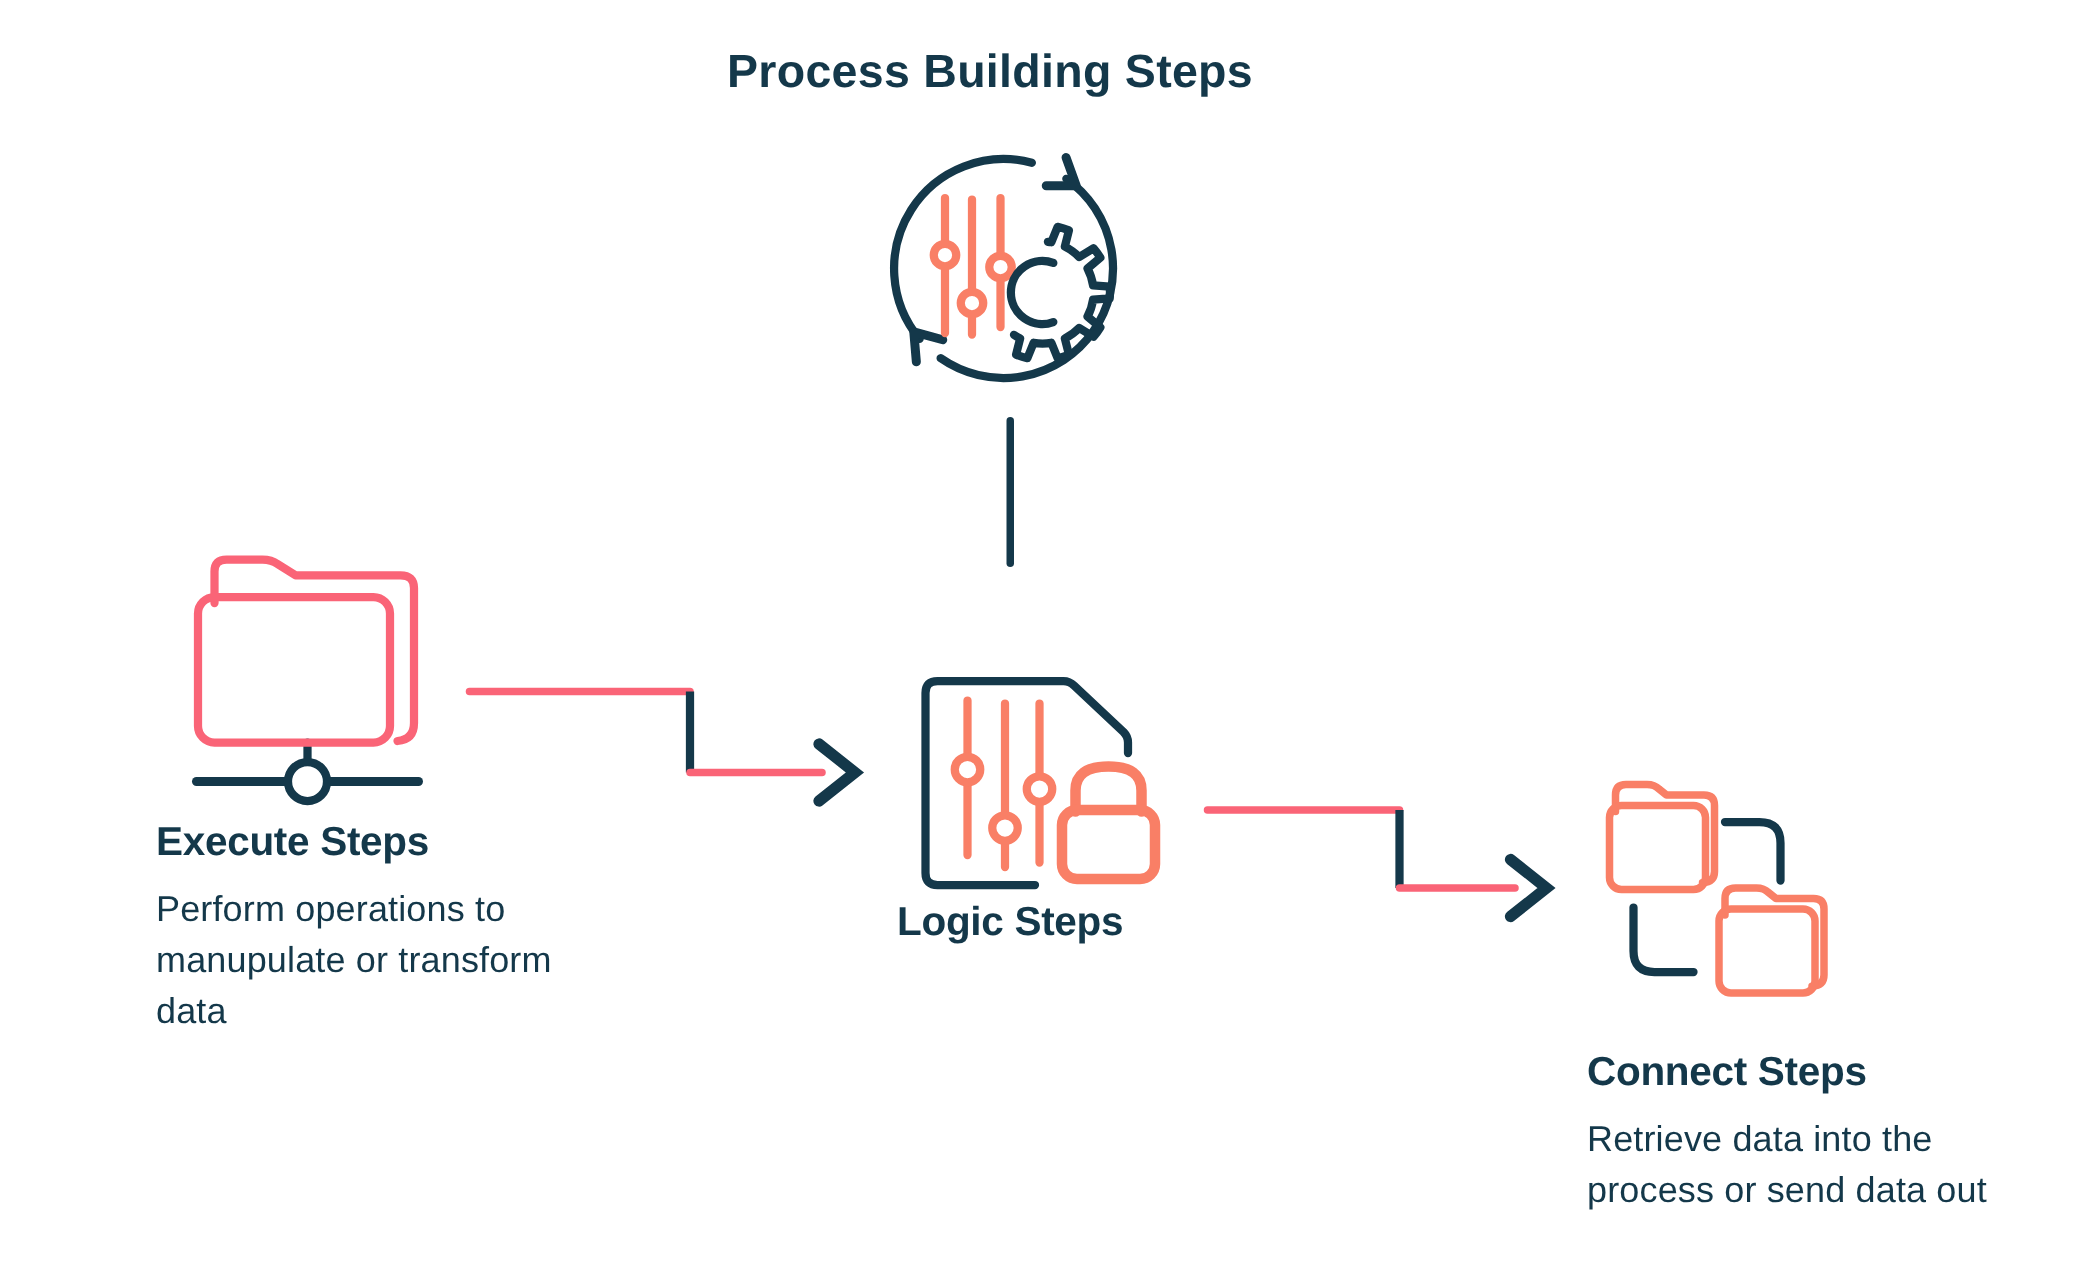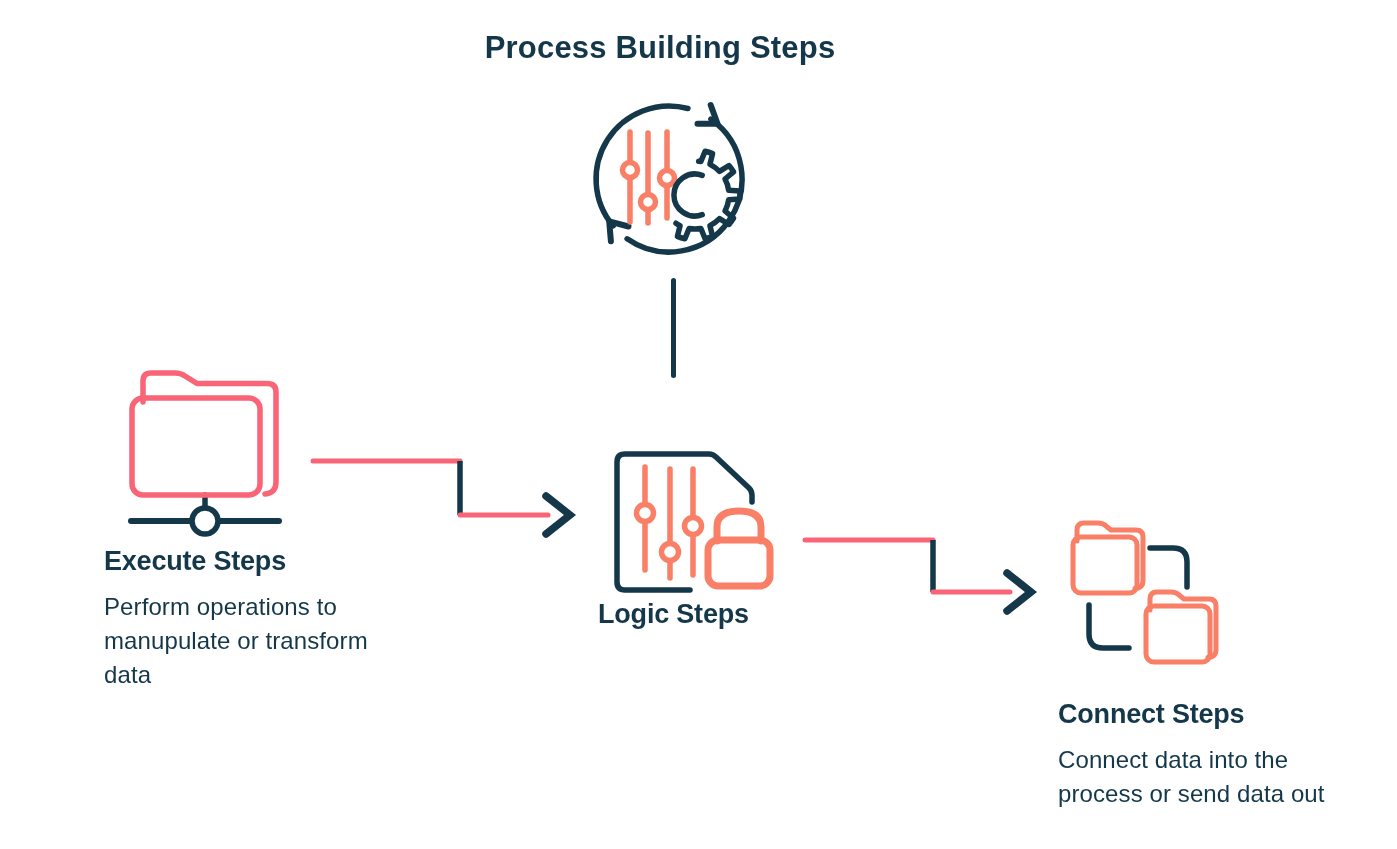--- a/index.html
+++ b/index.html
@@ -131,16 +131,16 @@
     <h2>Execute Steps</h2>
     <p>Perform operations to manupulate or transform data</p>
   </div>
 
   <div class="step" style="left:598px;top:599px;width:255px;">
     <h2>Logic Steps</h2>
   </div>
 
   <div class="step" style="left:1046px;top:699px;width:300px;margin-left:12px;">
     <h2>Connect Steps</h2>
-    <p>Connect data into the process or send data out</p>
+    <p>Retrieve data into the process or send data out</p>
   </div>
 
 </div>
 
 </body></html>

